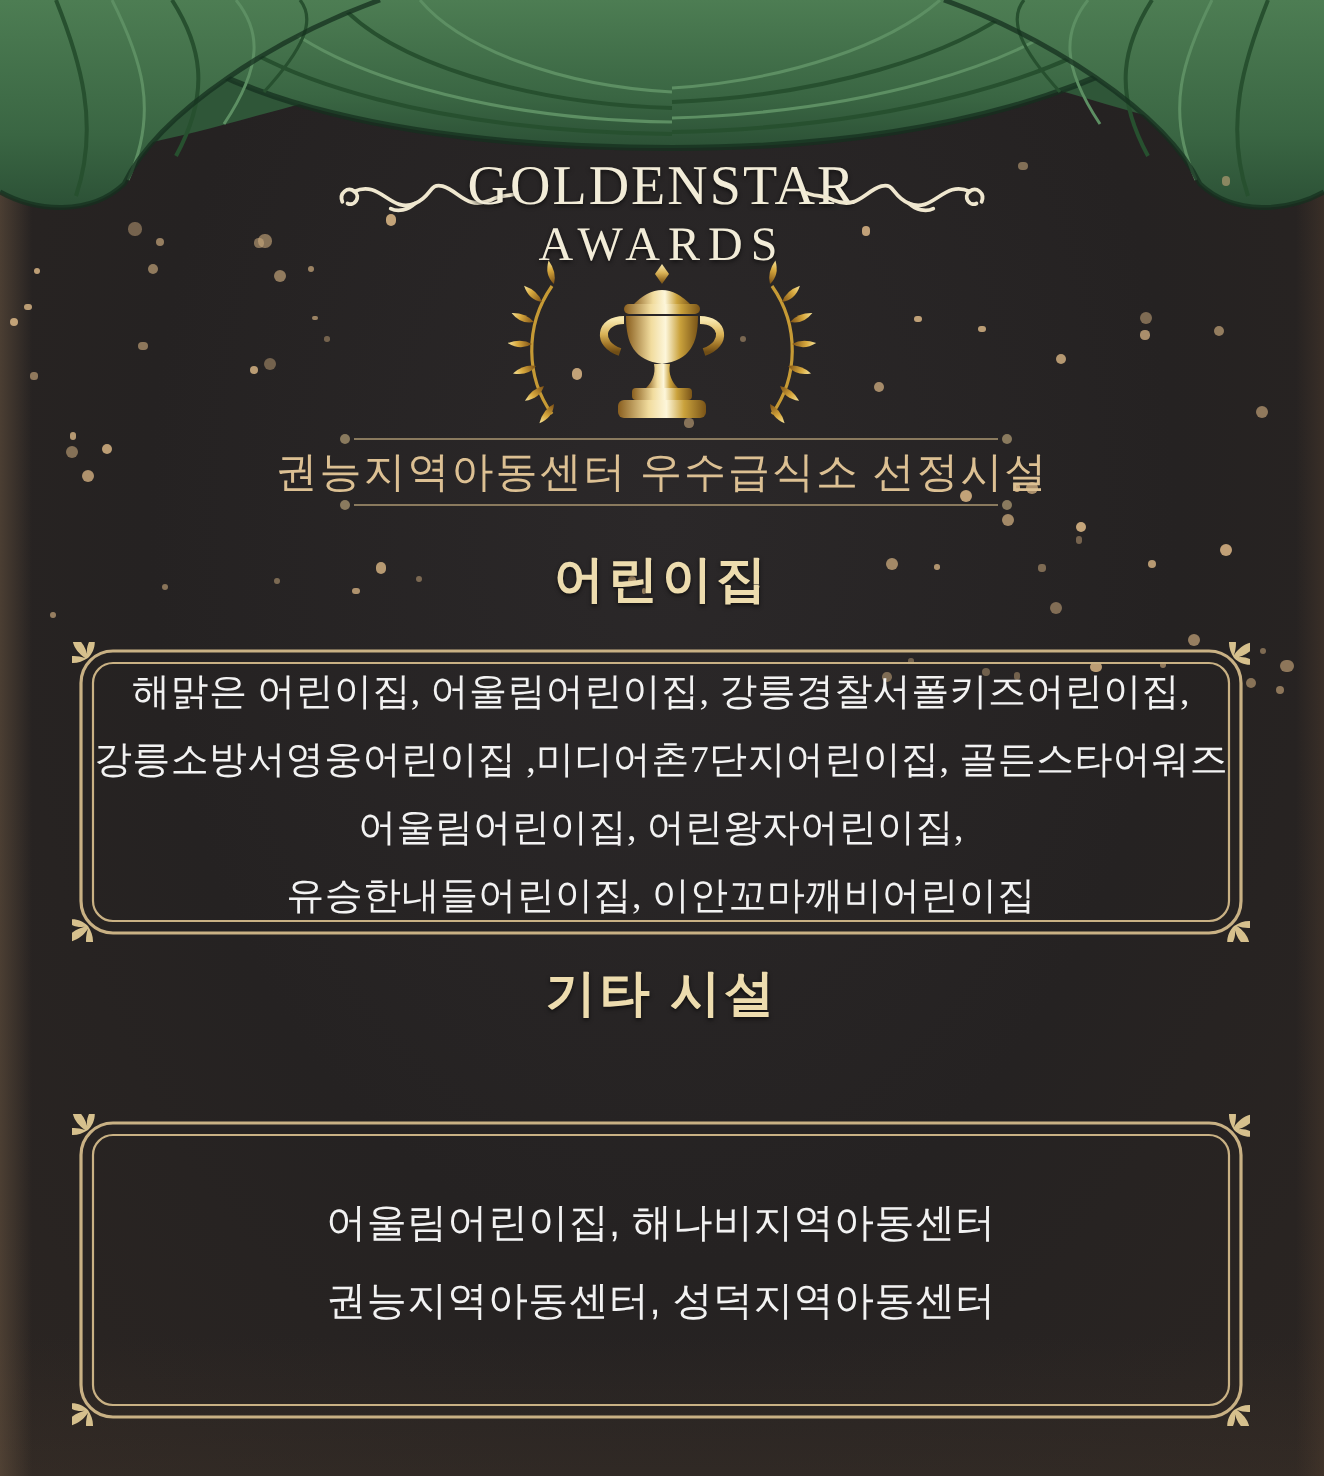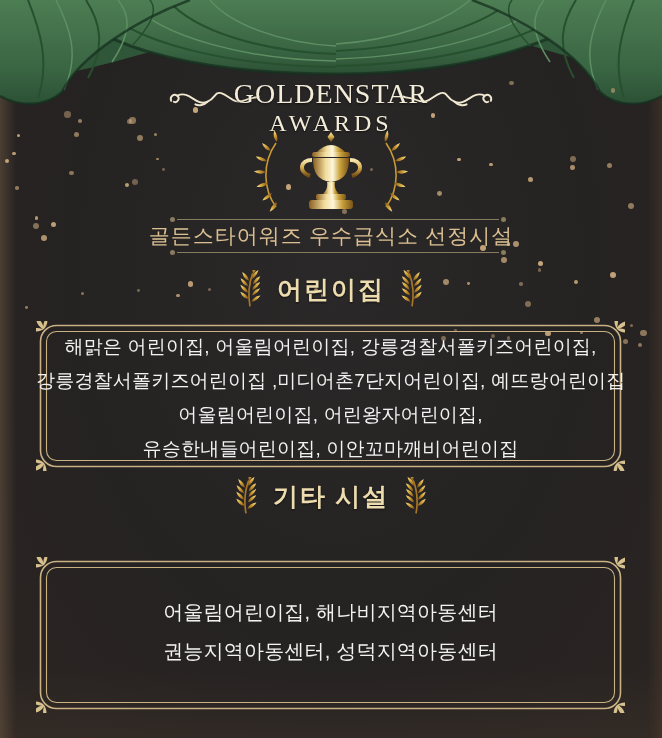--- a/index.html
+++ b/index.html
@@ -39,36 +39,36 @@
   .badge-rule::before{left:-7px;}
   .badge-rule::after{right:-7px;}
   #badge-text{
     left:0;right:0;top:223px;text-align:center;
     font-family:"Liberation Serif",serif;font-size:21px;line-height:27px;
     color:#dcc093;letter-spacing:1px;
   }
   
   .heading-row{
     position:absolute;left:0;right:0;height:44px;
-    display:flex;align-items:center;justify-content:center;gap:16px;
+    display:flex;align-items:center;justify-content:center;gap:16px;flex-direction:column;
   }
   .heading-text{
     font-family:"Liberation Serif",serif;font-weight:bold;
     font-size:25px;color:#eddcae;letter-spacing:2px;
     text-shadow:0 1px 2px rgba(0,0,0,.6);
   }
   .wheat{width:22px;height:38px;}
   .wheat.flip{transform:scaleX(-1);}
   .flourish{width:95px;height:26px;}
   .flourish.flip{transform:scaleX(-1);}
   
   .award-box{position:absolute;left:36px;width:589px;}
   .border-svg{position:absolute;left:0;top:0;}
   .box-lines{position:relative;text-align:center;color:#f2f2f2;}
-  #box1 .box-lines{padding-top:9px;font-size:19px;line-height:34px;}
+  #box1 .box-lines{padding-top:9px;font-size:19px;line-height:34px;font-family:Liberation Serif, serif;}
   #box2 .box-lines{padding-top:36px;font-size:20px;line-height:39px;}
   .facility-line{white-space:nowrap;letter-spacing:.2px;}
 </style>
 </head>
 <body>
 
 <div id="stage"></div>
 
 <svg width="0" height="0" style="position:absolute" aria-hidden="true">
   <defs>
@@ -244,21 +244,21 @@
     <path d="M66,33 C54,33 52,45 64,49" stroke="url(#goldV)" stroke-width="4" fill="none"></path>
     <path d="M104,33 C116,33 118,45 106,49" stroke="url(#goldV)" stroke-width="4" fill="none"></path>
     <path d="M67,31 C67,45 71,53 85,55 C99,53 103,45 103,31 Z" fill="url(#goldH)"></path>
     <path d="M81,55 C82,60 80,64 77,67 H93 C90,64 88,60 89,55 Z" fill="url(#goldH)"></path>
     <rect x="70" y="67" width="30" height="6" rx="2" fill="url(#goldH)"></rect>
     <rect x="63" y="73" width="44" height="9" rx="3" fill="url(#goldH)"></rect>
   </g>
 </svg>
 
 <div class="badge-rule abs" style="top:219px"></div>
-<div class="abs" id="badge-text">골든스타어워즈 우수급식소 선정시설</div>
+<div class="abs" id="badge-text">권능지역아동센터 우수급식소 선정시설</div>
 <div class="badge-rule abs" style="top:252px"></div>
 
 <div class="heading-row" style="top:267px">
   <svg class="wheat">
       <use href="#sym-wheat"></use>
     </svg>
   <span class="heading-text">어린이집</span>
   <svg class="wheat flip">
       <use href="#sym-wheat"></use>
     </svg>
@@ -268,21 +268,21 @@
     <svg width="589" height="150" class="border-svg">
       <rect x="4.5" y="4.5" width="580" height="141" rx="16" fill="none" stroke="#c9b184" stroke-width="1.6"></rect>
       <rect x="10.5" y="10.5" width="568" height="129" rx="10" fill="none" stroke="#c9b184" stroke-width="1.1"></rect>
       <path d="M0,0 C-5,-1 -9,-4 -10,-9 C-6,-8 -3,-5 -1,-1 C-2,-6 -1,-11 3,-14 C4,-9 3,-4 0,0 C2,-4 6,-6 10,-6 C8,-2 4,0 0,0 Z" fill="#d6c08d" transform="translate(8,8) rotate(-45)"></path>
       <path d="M0,0 C-5,-1 -9,-4 -10,-9 C-6,-8 -3,-5 -1,-1 C-2,-6 -1,-11 3,-14 C4,-9 3,-4 0,0 C2,-4 6,-6 10,-6 C8,-2 4,0 0,0 Z" fill="#d6c08d" transform="translate(581,8) rotate(45)"></path>
       <path d="M0,0 C-5,-1 -9,-4 -10,-9 C-6,-8 -3,-5 -1,-1 C-2,-6 -1,-11 3,-14 C4,-9 3,-4 0,0 C2,-4 6,-6 10,-6 C8,-2 4,0 0,0 Z" fill="#d6c08d" transform="translate(581,142) rotate(135)"></path>
       <path d="M0,0 C-5,-1 -9,-4 -10,-9 C-6,-8 -3,-5 -1,-1 C-2,-6 -1,-11 3,-14 C4,-9 3,-4 0,0 C2,-4 6,-6 10,-6 C8,-2 4,0 0,0 Z" fill="#d6c08d" transform="translate(8,142) rotate(-135)"></path>
     </svg>
   <div class="box-lines">
     <div class="facility-line">해맑은 어린이집, 어울림어린이집, 강릉경찰서폴키즈어린이집,</div>
-    <div class="facility-line">강릉경찰서폴키즈어린이집 ,미디어촌7단지어린이집, 예뜨랑어린이집</div>
+    <div class="facility-line">강릉소방서영웅어린이집 ,미디어촌7단지어린이집, 골든스타어워즈</div>
     <div class="facility-line">어울림어린이집, 어린왕자어린이집,</div>
     <div class="facility-line">유승한내들어린이집, 이안꼬마깨비어린이집</div>
   </div>
 </div>
 
 <div class="heading-row" style="top:474px">
   <svg class="wheat">
       <use href="#sym-wheat"></use>
     </svg>
   <span class="heading-text">기타 시설</span>

